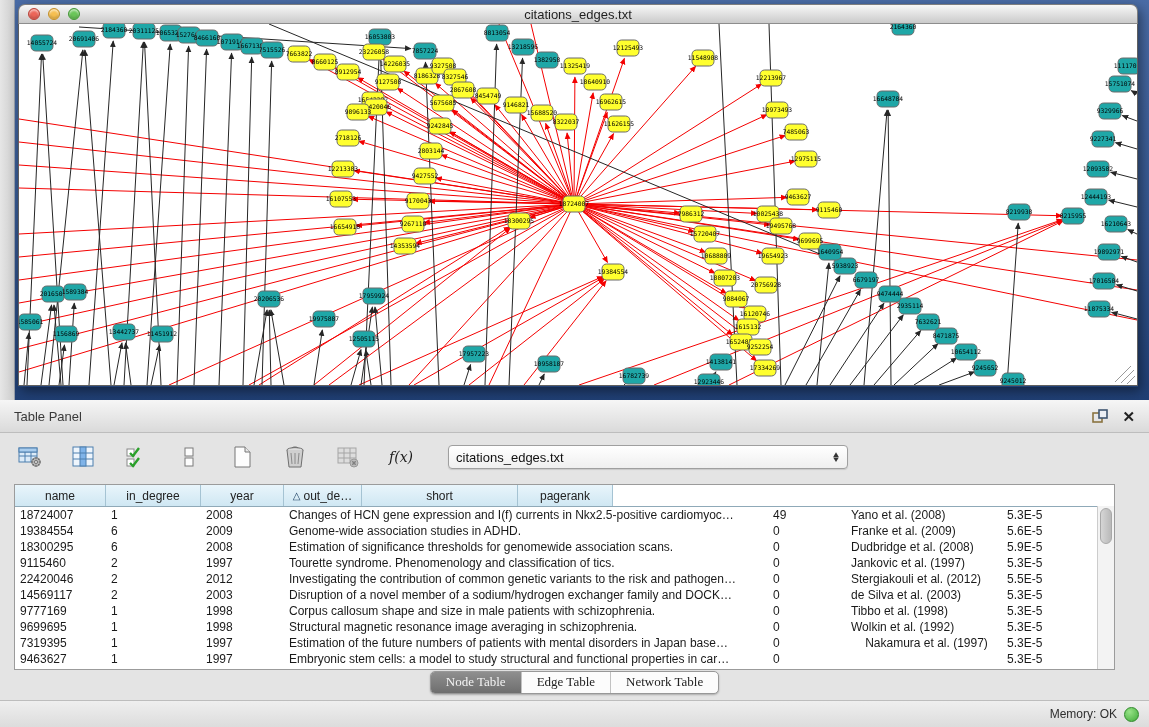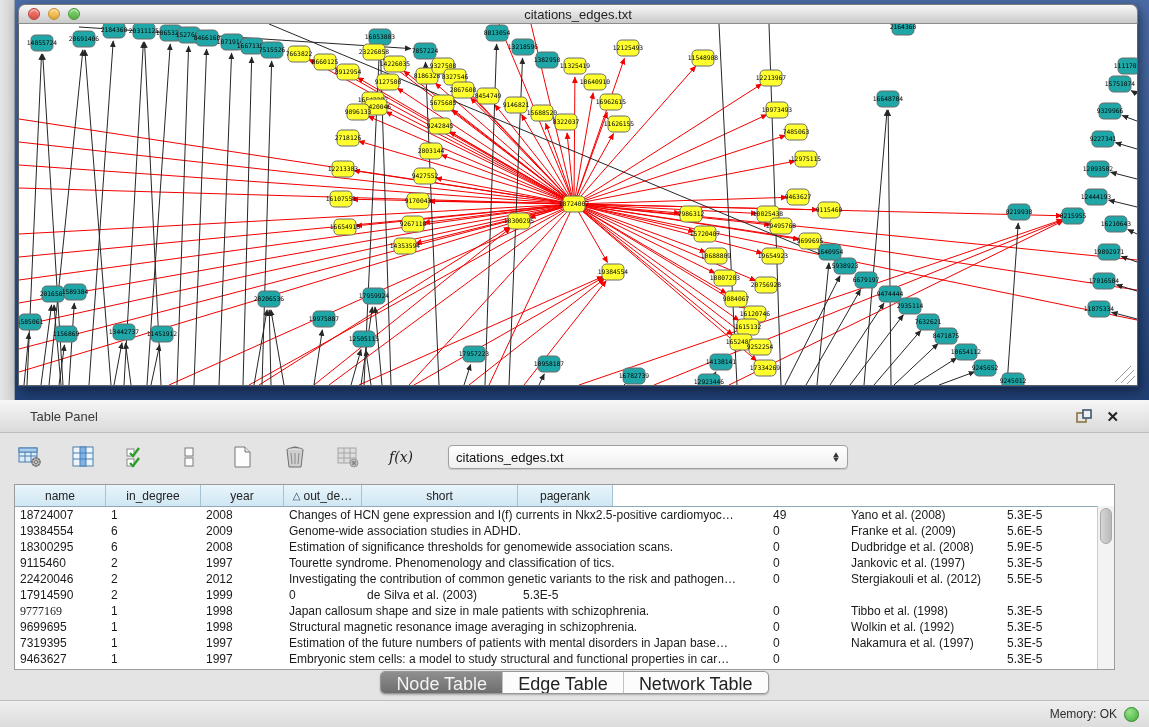--- a/index.html
+++ b/index.html
@@ -27,21 +27,21 @@
   .light.green{background:#6ac659;border:1px solid #47973a}
   .gcanvas{height:361px;background:#ffffff;border-left:1px solid #5f5f5f;
            border-right:1px solid #5f5f5f;border-bottom:1px solid #5f5f5f;
            position:relative;overflow:hidden;box-sizing:content-box}
   .gcanvas svg{display:block}
 
   
   .panel{position:absolute;left:0;top:400px;width:1149px;height:300px;background:#e4e4e4}
   .panel-header{height:33px;background:linear-gradient(#f6f6f6,#dadada);
                 border-bottom:1px solid #bdbdbd;display:flex;align-items:center;
-                padding:0 30px;box-sizing:border-box}
+                padding:0 14px;box-sizing:border-box}
   .panel-title{font-size:13px;color:#3a3a3a;flex:1}
   .ph-icons{display:flex;align-items:center;gap:14px}
   .float-btn,.close-btn{background:none;border:none;padding:0;cursor:default;display:flex;align-items:center}
   .close-x{font-size:15px;font-weight:bold;color:#222;line-height:15px}
 
   .toolbar{position:absolute;left:16px;top:42px;height:30px;display:flex;align-items:center;gap:25px}
   .tbtn{width:28px;height:26px;background:none;border:none;padding:0;display:flex;
         align-items:center;justify-content:center}
   .fx{font-family:"DejaVu Serif",serif;font-style:italic;font-size:14px;color:#1a1a1a}
   .dropdown{width:400px;height:24px;border:1px solid #9f9f9f;border-radius:4px;
@@ -61,22 +61,22 @@
   .trow{display:flex;height:16px;line-height:16px}
   .td{padding-left:5px;box-sizing:border-box;white-space:nowrap;overflow:hidden;color:#1a1a1a}
   .vscroll{position:absolute;right:0;top:21px;bottom:0;width:16px;background:#f3f3f3;
            border-left:1px solid #cccccc}
   .vthumb{margin:2px;height:34px;border-radius:7px;border:1px solid #a8a8a8;
           background:linear-gradient(90deg,#d6d6d6,#b9b9b9)}
 
   .tabbar{position:absolute;left:0;right:0;top:271px;height:26px;display:flex;justify-content:center}
   .seg{display:flex;border:1px solid #989898;border-radius:5px;overflow:hidden;
        background:#fcfcfc;box-shadow:0 1px 2px rgba(0,0,0,.25);height:21px}
-  .seg .tab{font-size:18px;padding:2px 15px 16px 15px;border:none;background:transparent;
-            color:#222;border-right:1px solid #c2c2c2;font-family:Liberation Sans, sans-serif}
+  .seg .tab{font-size:13px;padding:2px 15px 16px 15px;border:none;background:transparent;
+            color:#222;border-right:1px solid #c2c2c2;font-family:Liberation Serif, serif}
   .seg .tab:last-child{border-right:none}
   .seg .tab.active{background:linear-gradient(#8f8f8f,#6e6e6e);color:#f3f3f3}
 
   .statusbar{position:absolute;left:0;top:700px;width:1149px;height:27px;
              border-top:1px solid #bdbdbd;background:linear-gradient(#efefef,#dcdcdc);
              display:flex;align-items:center;justify-content:flex-end;
              padding-right:10px;box-sizing:border-box;font-size:12px;color:#2e2e2e}
   .memdot{width:13px;height:13px;border-radius:50%;margin-left:7px;
           background:radial-gradient(circle at 35% 30%,#97e387,#41ab3a);border:1px solid #2f8a2a}
 </style>
@@ -844,52 +844,53 @@
         <div class="trow">
           <div class="td" style="width: 91px;">22420046</div>
           <div class="td" style="width: 95px;">2</div>
           <div class="td" style="width: 83px;">2012</div>
           <div class="td" style="width: 484px;">Investigating the contribution of common genetic variants to the risk and pathogen…</div>
           <div class="td" style="width: 78px;">0</div>
           <div class="td" style="width: 156px;">Stergiakouli et al. (2012)</div>
           <div class="td" style="width: 95px;">5.5E-5</div>
         </div>
         <div class="trow">
-          <div class="td" style="width: 91px;">17914590</div>
+          <div class="td" style="width: 91px;">14569117</div>
           <div class="td" style="width: 95px;">2</div>
-          <div class="td" style="width: 83px;">1999</div>
+          <div class="td" style="width: 83px;">2003</div>
+          <div class="td" style="width: 484px;">Disruption of a novel member of a sodium/hydrogen exchanger family and DOCK…</div>
           <div class="td" style="width: 78px;">0</div>
           <div class="td" style="width: 156px;">de Silva et al. (2003)</div>
           <div class="td" style="width: 95px;">5.3E-5</div>
         </div>
         <div class="trow">
-          <div class="td" style="width: 91px; font-family: Liberation Serif, serif;">9777169</div>
+          <div class="td" style="width: 91px;">9777169</div>
           <div class="td" style="width: 95px;">1</div>
           <div class="td" style="width: 83px;">1998</div>
-          <div class="td" style="width: 484px;">Japan callosum shape and size in male patients with schizophrenia.</div>
+          <div class="td" style="width: 484px;">Corpus callosum shape and size in male patients with schizophrenia.</div>
           <div class="td" style="width: 78px;">0</div>
           <div class="td" style="width: 156px;">Tibbo et al. (1998)</div>
           <div class="td" style="width: 95px;">5.3E-5</div>
         </div>
         <div class="trow">
           <div class="td" style="width: 91px;">9699695</div>
           <div class="td" style="width: 95px;">1</div>
           <div class="td" style="width: 83px;">1998</div>
           <div class="td" style="width: 484px;">Structural magnetic resonance image averaging in schizophrenia.</div>
           <div class="td" style="width: 78px;">0</div>
           <div class="td" style="width: 156px;">Wolkin et al. (1992)</div>
           <div class="td" style="width: 95px;">5.3E-5</div>
         </div>
         <div class="trow">
           <div class="td" style="width: 91px;">7319395</div>
           <div class="td" style="width: 95px;">1</div>
           <div class="td" style="width: 83px;">1997</div>
           <div class="td" style="width: 484px;">Estimation of the future numbers of patients with mental disorders in Japan base…</div>
           <div class="td" style="width: 78px;">0</div>
-          <div class="td" style="width: 156px;">Nakamura et al. (1997)</div>
+          <div class="td" style="width: 156px; text-align: center;">Nakamura et al. (1997)</div>
           <div class="td" style="width: 95px;">5.3E-5</div>
         </div>
         <div class="trow">
           <div class="td" style="width: 91px;">9463627</div>
           <div class="td" style="width: 95px;">1</div>
           <div class="td" style="width: 83px;">1997</div>
           <div class="td" style="width: 484px;">Embryonic stem cells: a model to study structural and functional properties in car…</div>
           <div class="td" style="width: 78px;">0</div>
           <div class="td" style="width: 156px; margin-top: 32px;">Hescheler et al. (1997)</div>
           <div class="td" style="width: 95px;">5.3E-5</div>

